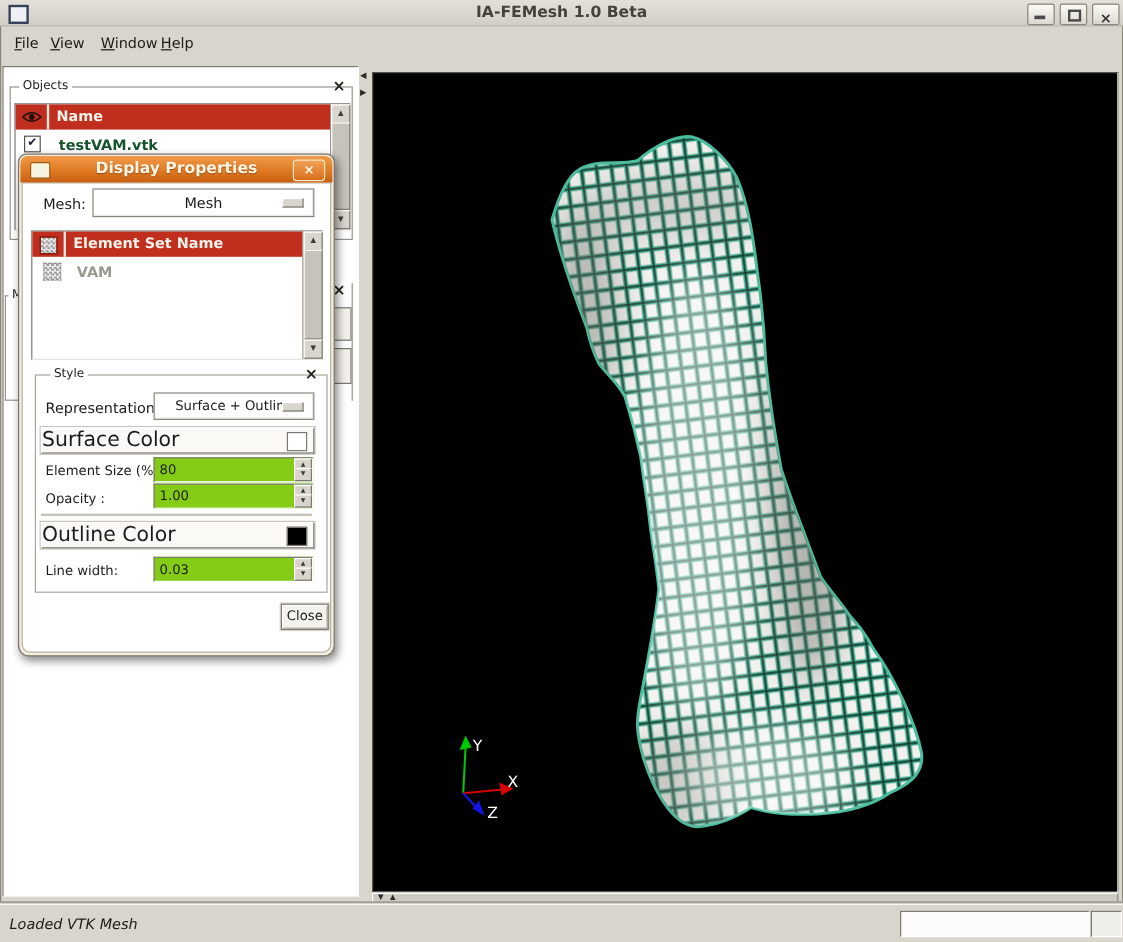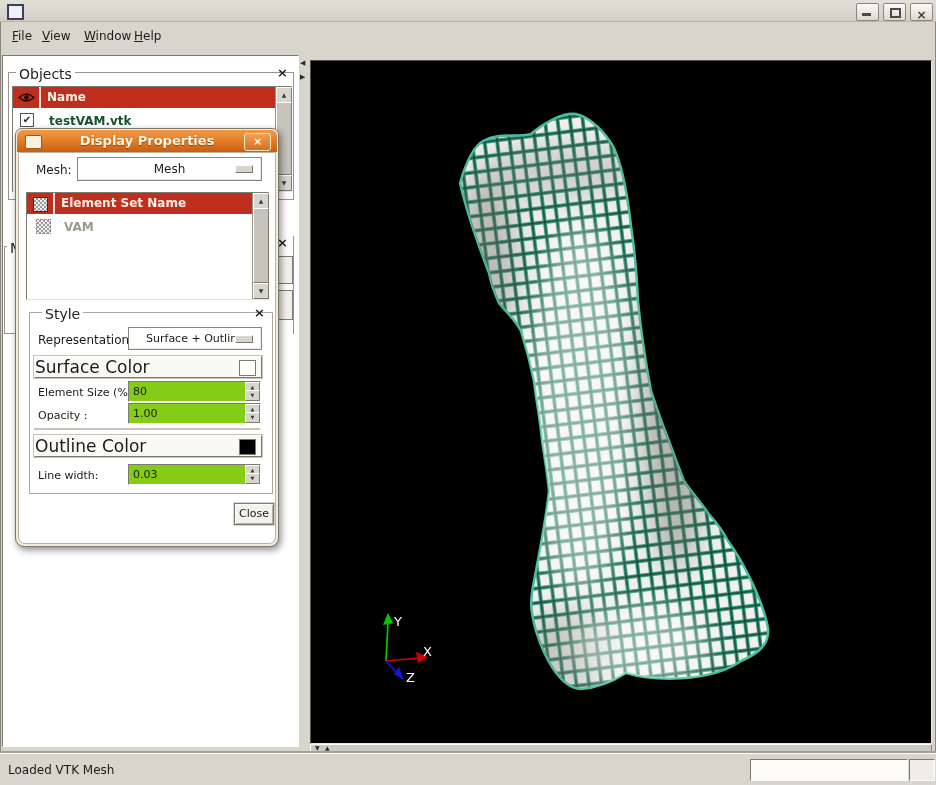--- a/index.html
+++ b/index.html
@@ -20,21 +20,21 @@
   .winbtn .x{font-size:12px;font-weight:bold;color:#3a3a38;line-height:15px;}
 
   
   .menubar{left:0;top:22px;width:936px;height:26px;}
   .menu-item{top:6px;font-size:12px;color:#1c1b19;padding:1px 2px;}
   .menu-item::first-letter{text-decoration:underline;}
 
   
   .left-panel{left:2px;top:55px;width:295px;height:690px;background:#ffffff;border:1px solid;border-color:#7d7a72 #ffffff #ffffff #7d7a72;}
   .groupbox{border:1px solid #98948a;}
-  .group-label{font-size:14px;background:#ffffff;padding:0 3px;color:#24231f;}
+  .group-label{font-size:10px;background:#ffffff;padding:0 3px;color:#24231f;}
   .close-x{font-size:13px;font-weight:bold;color:#24231f;line-height:11px;}
 
   .table-frame{background:#ffffff;border:1px solid;border-color:#7d7a72 #e8e5de #e8e5de #7d7a72;}
   .red-header{position:absolute;left:0;top:0;right:15px;height:21px;background:#c02f1d;color:#f6f2ea;font-weight:bold;font-size:12px;line-height:21px;}
   .icon-cell{position:absolute;left:0;top:0;width:26px;height:21px;border-right:2px solid #e8e5de;}
   .hdr-text{position:absolute;left:34px;top:0;}
   .eye-svg{position:absolute;left:5px;top:5px;}
   .checker{background:repeating-conic-gradient(#9c9c9c 0% 25%, #efefef 0% 50%) 0 0/4px 4px;}
   .scrollbar{position:absolute;right:0;top:0;bottom:0;width:15px;background:#cdcac2;border-left:1px solid #98948a;}
   .sb-btn{position:absolute;left:0;width:14px;height:14px;background:#d8d5cd;border:1px solid;border-color:#ffffff #7d7a72 #7d7a72 #ffffff;font-size:6px;text-align:center;line-height:13px;color:#3c3b37;}
@@ -48,21 +48,21 @@
 
   
   .vsplit-arrow{font-size:7px;color:#2b2a27;line-height:8px;}
   .hsplit{left:310px;top:744px;width:620px;height:8px;background:#cdcac2;border:1px solid;border-color:#ffffff #8a867c #8a867c #ffffff;}
   .hsplit-arrow{font-size:6px;color:#2b2a27;line-height:6px;top:0px;}
 
   
   .viewport{left:310px;top:60px;width:620px;height:682px;background:#000000;border:1px solid;border-color:#55524c #e8e5de #e8e5de #55524c;}
 
   
-  .statusbar{left:0;top:753px;width:936px;height:31px;background:#d8d5cd;border-top:1px solid #ffffff;box-shadow:0 -2px 0 #a39f95;}
+  .statusbar{left:0;top:753px;width:936px;height:31px;background:#d8d5cd;border-top:1px solid #ffffff;box-shadow:0 -2px 0 #a39f95;font-style:italic;}
   .status-text{left:8px;top:9px;font-size:12px;color:#1c1b19;}
   .status-pane{top:5px;height:20px;background:#fcfbf9;border:1px solid;border-color:#7d7a72 #ffffff #ffffff #7d7a72;}
 
   
   .dialog{left:15px;top:128px;width:262px;height:417px;background:#f2ecdd;border:1px solid #7d7669;border-radius:7px 7px 9px 9px;box-shadow:2px 3px 7px rgba(0,0,0,0.45);z-index:100;text-decoration:underline;}
   .dlg-title{position:absolute;left:1px;top:1px;right:1px;height:22px;border-radius:6px 6px 0 0;background:linear-gradient(#f09a4a,#e07b24 55%,#c75f12);}
   .dlg-title-text{position:absolute;left:0;right:0;top:3px;text-align:center;font-size:13px;font-weight:bold;color:#fdf6e6;text-shadow:0 1px 1px rgba(100,45,0,0.6);}
   .dlg-icon{position:absolute;left:8px;top:5px;width:15px;height:12px;background:#f7f1df;border:1px solid #a05a14;border-radius:2px;}
   .dlg-close{position:absolute;right:6px;top:3px;width:25px;height:16px;border:1px solid #f6e7c6;border-radius:3px;background:linear-gradient(#f2a055,#d96f1d);text-align:center;font-size:11px;font-weight:bold;color:#fdf6e6;line-height:15px;}
   .dlg-body{position:absolute;left:2px;right:2px;top:23px;bottom:2px;background:#ffffff;border:1px solid #b9b3a4;border-radius:0 0 7px 7px;}
@@ -77,20 +77,21 @@
   .color-btn{background:#faf9f6;border:1px solid;border-color:#ffffff #7d7a72 #7d7a72 #ffffff;box-shadow:0 0 0 1px #c6c2b8;font-size:17px;text-align:left;color:#1c1b19;}
   .swatch{position:absolute;right:5px;top:3px;width:15px;height:14px;border:1px solid #7d7a72;}
   .push-btn{background:#f4f2ec;border:1px solid #7d7a72;box-shadow:inset 1px 1px 0 #ffffff, inset -1px -1px 0 #b5b1a7, 0 0 0 1px #d8d5cd;font-size:11px;text-align:center;color:#1c1b19;}
   .sep{height:2px;background:#c6c2b8;box-shadow:0 1px 0 #ffffff;}
 </style>
 </head>
 <body>
 
 <div class="abs titlebar">
   <div class="abs win-icon"></div>
+  <div class="abs title-text">IA-FEMesh 1.0 Beta</div>
   <div class="abs winbtn" style="left:856px;">
       <span class="bar"></span>
     </div>
   <div class="abs winbtn" style="left:883px;">
       <span class="box"></span>
     </div>
   <div class="abs winbtn" style="left:910px;"><span class="x">×</span></div>
 </div>
 
 <div class="abs menubar">

